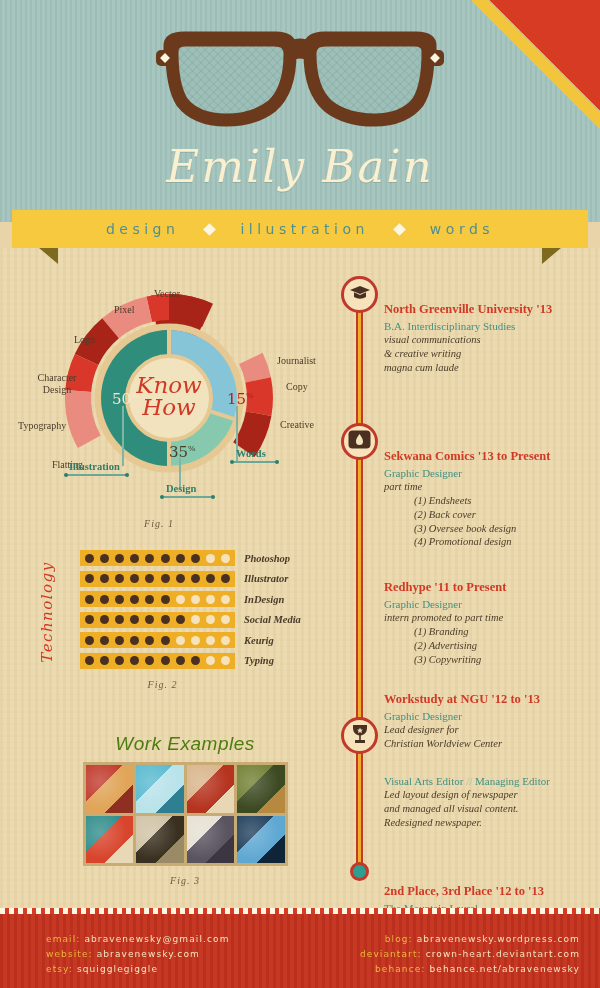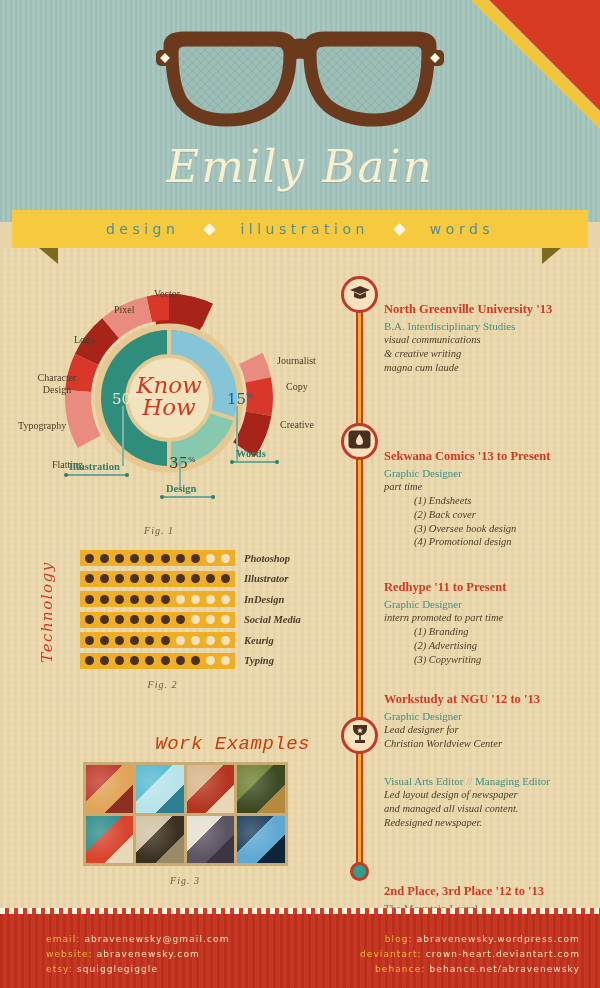--- a/index.html
+++ b/index.html
@@ -84,36 +84,36 @@
     content:"";position:absolute;inset:0;
     background:
       repeating-linear-gradient(90deg,rgba(140,110,60,.05) 0 3px,rgba(255,255,255,.04) 3px 7px),
       repeating-linear-gradient(0deg,rgba(140,110,60,.025) 0 2px,transparent 2px 6px);
     pointer-events:none;
   }
 
   .fig-cap{
     font-family:"Liberation Serif", serif;
     font-style:italic;font-size:10px;color:#6d5a3e;
-    text-align:center;letter-spacing:1px;margin-top:7px;
+    text-align:center;letter-spacing:1px;
   }
 
   
   .donut-box{position:absolute;left:14px;top:32px;width:330px;height:230px;}
   .ring-lbl{
     position:absolute;
     font-family:"Liberation Serif", serif;
     font-size:10px;color:#4a3c28;white-space:nowrap;
   }
   .pct{
     position:absolute;
     font-family:"DejaVu Serif", serif;
     font-size:15px;color:#f5ead0;
   }
-  .pct.dark{color:#0369a1;}
+  .pct.dark{color:#b91c1c;}
   .pct.brown{color:#4a3c28;}
   .pct sup{font-size:8px;}
   .knowhow{
     position:absolute;
     font-family:"DejaVu Serif", serif;font-style:italic;
     font-size:23px;color:#d03a24;line-height:.95;text-align:center;
   }
   .callout{
     position:absolute;
     font-family:"Liberation Serif", serif;font-weight:bold;
@@ -142,22 +142,22 @@
   .tech-dot.off{background:#f6e3bb;}
   .tech-name{
     margin-left:9px;
     font-family:"Liberation Serif", serif;font-weight:bold;
     font-size:10.5px;color:#4a3c28;white-space:nowrap;font-style:italic;
   }
 
   
   .work-box{position:absolute;left:60px;top:485px;width:250px;}
   .work-title{
-    font-family:Liberation Mono, monospace;font-style:italic;
-    font-size:19px;color:#c2410c;text-align:right;margin-bottom:7px;
+    font-family:Liberation Sans, sans-serif;font-style:italic;
+    font-size:19px;color:#4d7c0f;text-align:center;margin-bottom:7px;
     letter-spacing:.5px;
   }
   .work-grid{
     display:grid;grid-template-columns:repeat(4,1fr);gap:3px;
     background:#c9ab74;padding:3px;width:199px;margin:0 auto;
   }
   .thumb{width:100%;aspect-ratio:1/1;background:#888;overflow:hidden;position:relative;}
 
   
   .timeline{position:absolute;left:330px;top:14px;width:262px;height:640px;}
@@ -316,21 +316,21 @@
       <div class="ring-lbl" style="left:4px;top:140px;">Typography</div>
       <div class="ring-lbl" style="left:38px;top:179px;">Flatting</div>
       <div class="ring-lbl" style="left:263px;top:75px;">Journalist</div>
       <div class="ring-lbl" style="left:272px;top:101px;">Copy</div>
       <div class="ring-lbl" style="left:266px;top:139px;">Creative</div>
 
       
       <div class="pct" style="left:98px;top:110px;">
         <span>50</span><sup>%</sup>
       </div>
-      <div class="pct brown" style="left:155px;top:174px;">
+      <div class="pct brown" style="left:155px;top:163px;">
         <span>35</span><sup>%</sup>
       </div>
       <div class="pct dark" style="left:213px;top:110px;">
         <span>15</span><sup>%</sup>
       </div>
 
       
       <div class="knowhow" style="left:118px;top:95px;width:74px;">
         <div>Know</div>
         <div>How</div>

